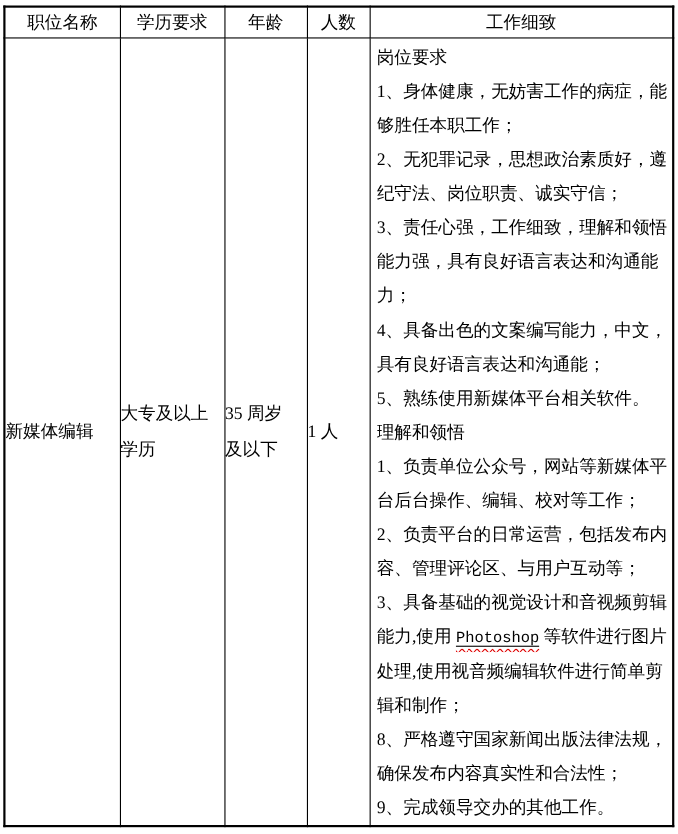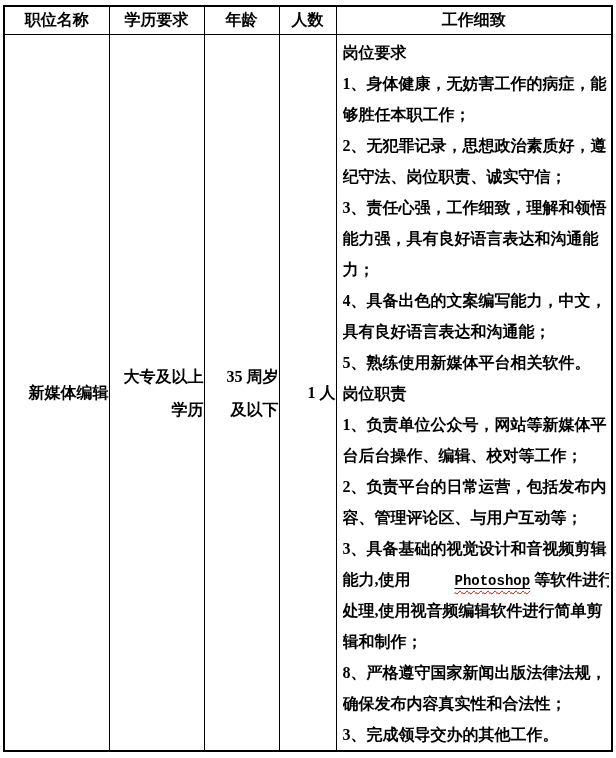--- a/index.html
+++ b/index.html
@@ -22,31 +22,31 @@
     top: 5px;
     width: 608px;
     border-collapse: collapse;
     table-layout: fixed;
     border: 2px solid #000000;
   }
   .job-table th,
   .job-table td {
     border: 1px solid #000000;
     padding: 0;
-    font-weight: bold;
+    font-weight: normal;
     font-size: 16px;
   }
   .job-table thead th {
     height: 27px;
     text-align: center;
     vertical-align: middle;
   }
   td.cell-center {
     height: 715px;
-    text-align: right;
+    text-align: left;
     vertical-align: middle;
     line-height: 33px;
   }
   td.cell-other {
     vertical-align: top;
     padding: 2px 2px 0 6px;
     line-height: 31px;
   }
   .req-line {
     white-space: nowrap;
@@ -57,21 +57,20 @@
     text-decoration: underline wavy #e00000;
     text-decoration-thickness: 1px;
     text-underline-offset: 5px;
   }
   .misspell-word {
     font-family: "Liberation Mono", "DejaVu Sans Mono", monospace;
     font-size: 14px;
     text-decoration: underline solid #000000;
     text-decoration-thickness: 1px;
     text-underline-offset: 3px;
-    margin-left: 40px;
   }
 </style>
 </head>
 <body>
 
 <div class="page">
   <table class="job-table">
     <colgroup>
       <col style="width:105px">
       <col style="width:95px">
@@ -109,29 +108,29 @@
             <div class="req-line">1、身体健康，无妨害工作的病症，能</div>
             <div class="req-line">够胜任本职工作；</div>
             <div class="req-line">2、无犯罪记录，思想政治素质好，遵</div>
             <div class="req-line">纪守法、岗位职责、诚实守信；</div>
             <div class="req-line">3、责任心强，工作细致，理解和领悟</div>
             <div class="req-line">能力强，具有良好语言表达和沟通能</div>
             <div class="req-line">力；</div>
             <div class="req-line">4、具备出色的文案编写能力，中文，</div>
             <div class="req-line">具有良好语言表达和沟通能；</div>
             <div class="req-line">5、熟练使用新媒体平台相关软件。</div>
-            <div class="req-line">岗位职责</div>
+            <div class="req-line">理解和领悟</div>
             <div class="req-line">1、负责单位公众号，网站等新媒体平</div>
             <div class="req-line">台后台操作、编辑、校对等工作；</div>
             <div class="req-line">2、负责平台的日常运营，包括发布内</div>
             <div class="req-line">容、管理评论区、与用户互动等；</div>
             <div class="req-line">3、具备基础的视觉设计和音视频剪辑</div>
             <div class="req-line">能力,使用 <span class="misspell-wrap"><span class="misspell-word">Photoshop</span></span> 等软件进行图片</div>
             <div class="req-line">处理,使用视音频编辑软件进行简单剪</div>
             <div class="req-line">辑和制作；</div>
             <div class="req-line">8、严格遵守国家新闻出版法律法规，</div>
             <div class="req-line">确保发布内容真实性和合法性；</div>
-            <div class="req-line">3、完成领导交办的其他工作。</div>
+            <div class="req-line">9、完成领导交办的其他工作。</div>
           </td>
       </tr>
     </tbody>
   </table>
 </div>
 
 </body></html>

